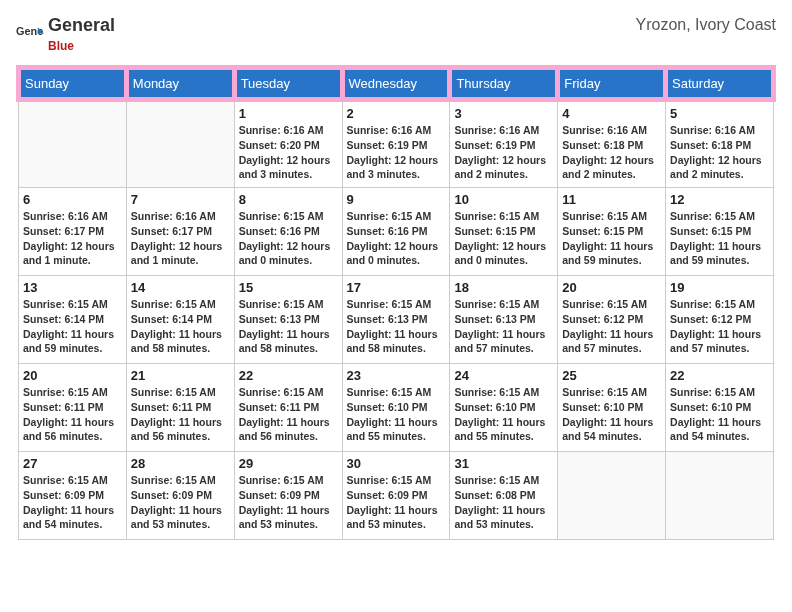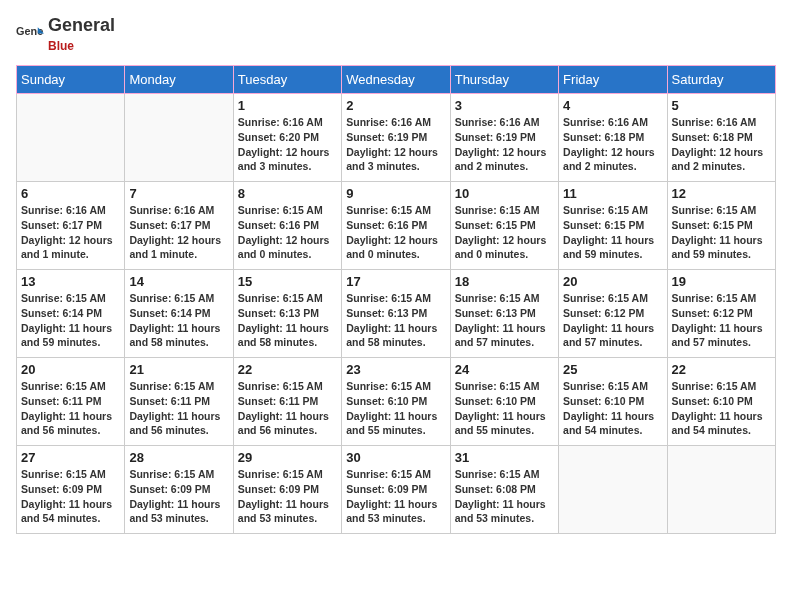--- a/index.html
+++ b/index.html
@@ -52,21 +52,21 @@
       border-collapse: collapse;
       font-size: 11px;
     }
     .calendar th {
       background: #2874c8;
       color: #fff;
       padding: 6px 4px;
       text-align: left;
       font-size: 13px;
       font-weight: normal;
-      border: 1px solid #f9a8d4;
+      border: 5px solid #f9a8d4;
     }
     .calendar td {
       border: 1px solid #ccc;
       vertical-align: top;
       padding: 4px;
       height: 88px;
       width: 108px;
       background: #fff;
     }
     .calendar td.empty {
@@ -93,20 +93,21 @@
     <svg class="logo-icon" viewBox="0 0 36 36" xmlns="http://www.w3.org/2000/svg">
       <text x="0" y="18" font-size="14" font-weight="bold" fill="#333">General</text>
       <polygon points="28,8 36,16 28,16" fill="#1a6eb5"></polygon>
     </svg>
     <div style="line-height:1.1;">
       <span class="logo-text-general">General</span><br>
       <span class="logo-text-blue">Blue</span>
     </div>
   </div>
   <div class="title-block">
+    <div class="subtitle">Yrozon, Ivory Coast</div>
   </div>
 </div>
 
 <table class="calendar">
   <thead>
     <tr id="weekday-header">
         <th>Sunday</th>
         <th>Monday</th>
         <th>Tuesday</th>
         <th>Wednesday</th>

